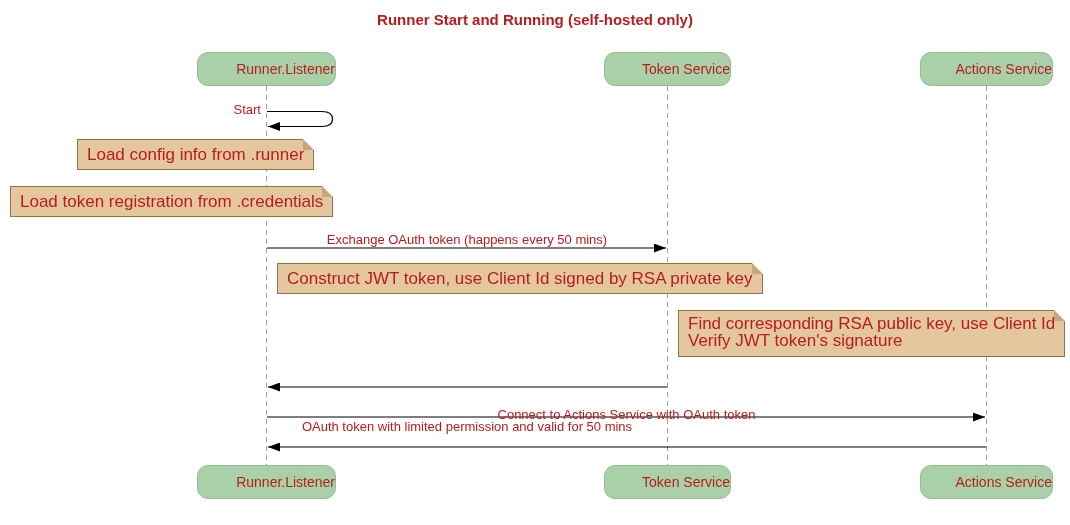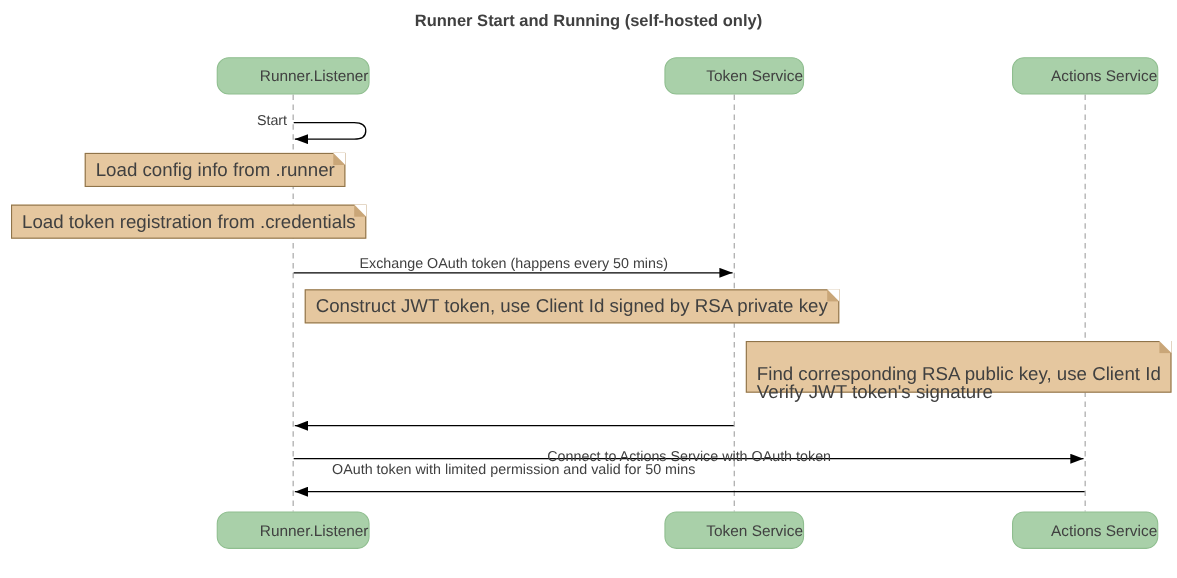--- a/index.html
+++ b/index.html
@@ -2,21 +2,21 @@
 <html><head>
 <meta charset="utf-8">
 <style>
   html, body { margin: 0; padding: 0; background: #ffffff; }
   .diagram {
     position: relative;
     width: 1070px;
     height: 525px;
     background: #ffffff;
     font-family: "Liberation Sans", sans-serif;
-    color: #404040;
+    color: #b91c1c;
     overflow: hidden;
     text-decoration: underline;
   }
   .title {
     position: absolute;
     top: 11px;
     left: 0;
     width: 1070px;
     text-align: center;
     font-size: 15px;
@@ -75,21 +75,21 @@
     position: absolute;
     top: -1px;
     right: -1px;
     border-style: solid;
     border-width: 0 11px 11px 0;
     border-color: #ffffff #ffffff #c9a678 #c9a678;
   }
   .note.multi {
     height: 47px;
     display: block;
-    padding: 20px 9px;
+    padding: 4px 9px;
     line-height: 17px;
   }
 </style>
 </head>
 <body>
 
 <div class="diagram">
 
   <div class="title">Runner Start and Running (self-hosted only)</div>
 

